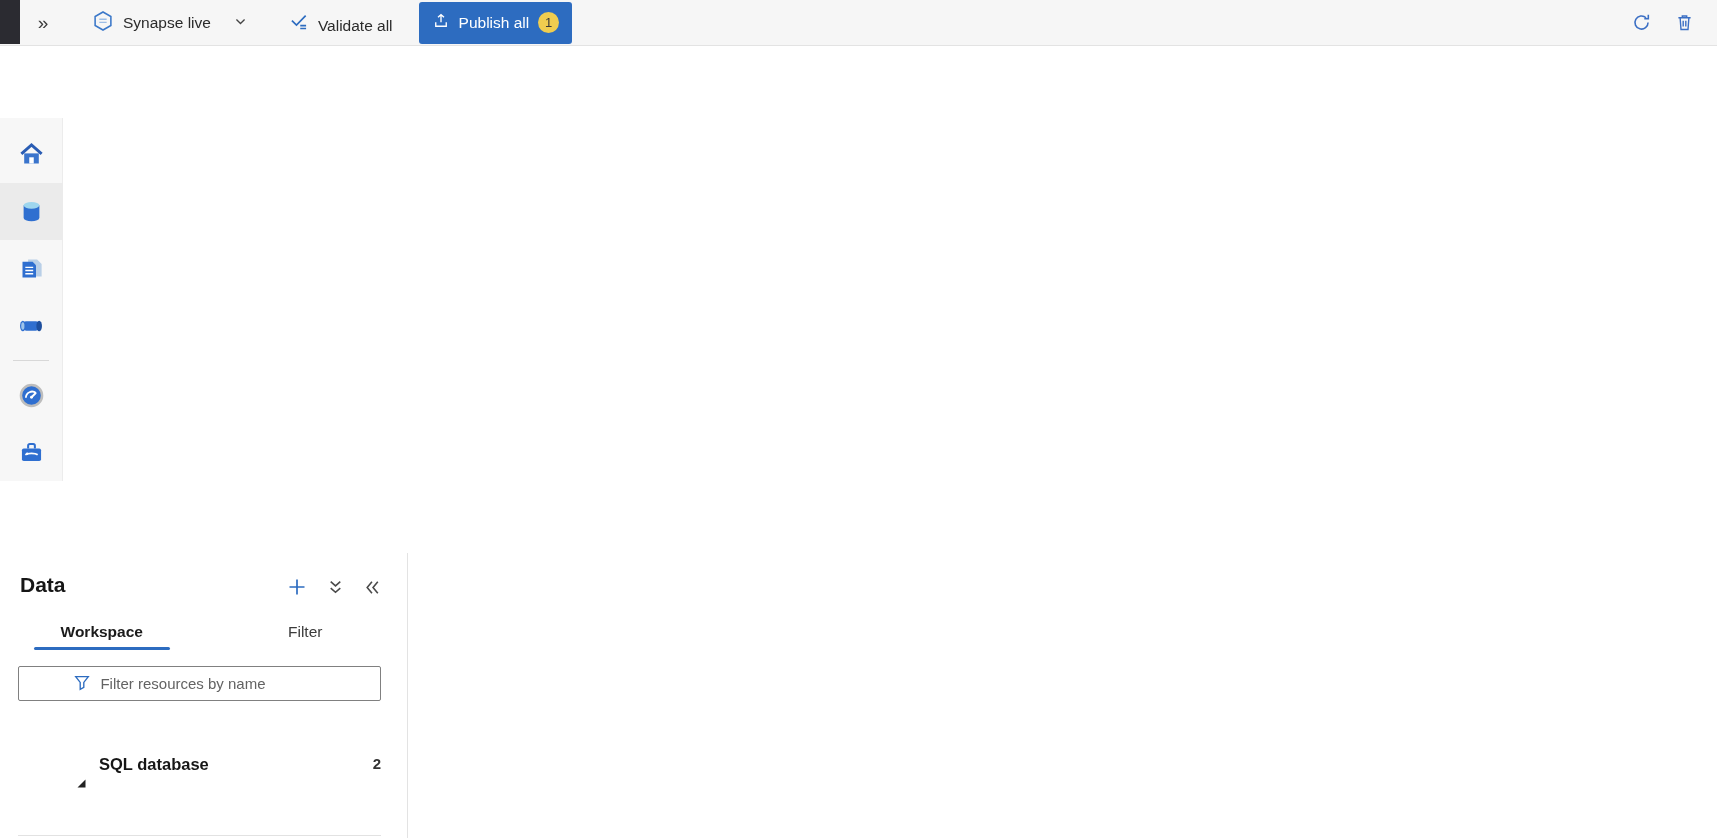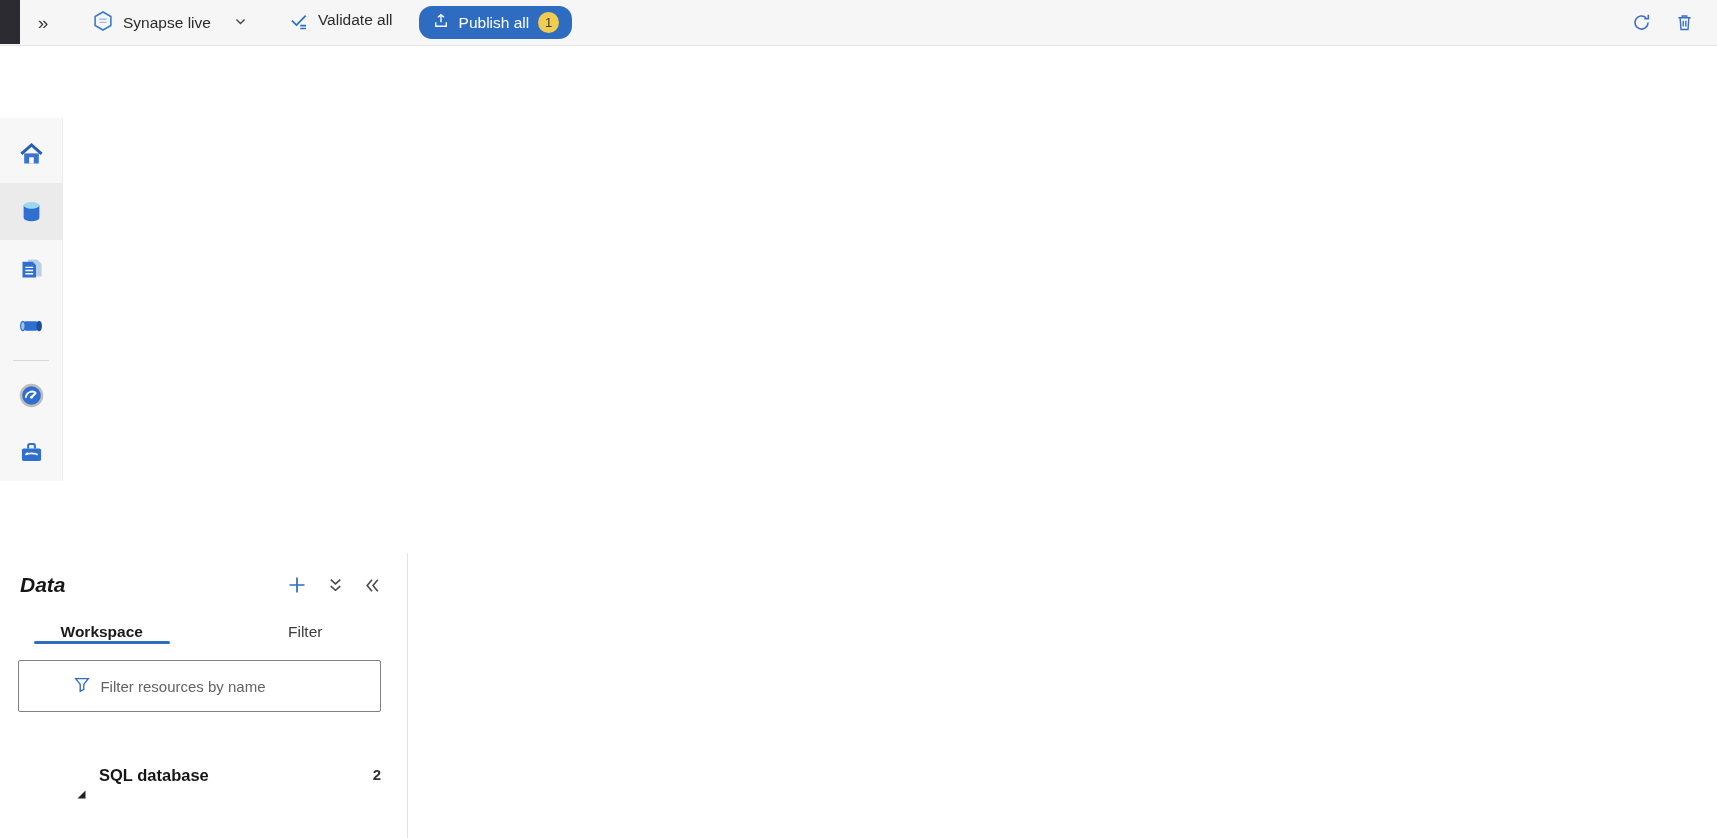--- a/index.html
+++ b/index.html
@@ -8,53 +8,53 @@
   .app { width:1717px; height:838px; display:flex; flex-direction:column; }
 
   
   .topbar { height:46px; background:#f6f6f6; border-bottom:1px solid #e3e3e3;
     display:flex; align-items:center; position:relative; flex:0 0 auto; }
   .corner-block { position:absolute; left:0; top:0; width:20px; height:44px; background:#2b2b31; }
   .rail-collapse { width:34px; margin-left:26px; background:none; border:none; font-size:19px;
     color:#3c3c3c; cursor:pointer; }
   .mode { display:flex; align-items:center; gap:9px; margin-left:32px; font-size:15.5px; color:#2b2b2b;text-align:center; }
   .mode .chev { margin-left:14px; }
-  .tb-btn { display:flex; align-items:flex-start; gap:9px; background:none; border:none;
+  .tb-btn { display:flex; align-items:flex-end; gap:9px; background:none; border:none;
     font-size:15.5px; color:#2b2b2b; margin-left:42px; cursor:pointer; }
-  .publish-all { margin-left:26px; height:33px; padding:0 13px; border:none; border-radius:13px;
+  .publish-all { margin-left:26px; height:42px; padding:0 13px; border:none; border-radius:3px;
     background:var(--accent); color:#fff; font-size:15.5px; display:flex; align-items:center; gap:9px; cursor:pointer; }
   .badge { width:21px; height:21px; border-radius:50%; background:var(--badge); color:#3a3a3a;
     font-size:13px; display:flex; align-items:center; justify-content:center; }
   .topbar-right { margin-left:auto; display:flex; align-items:center; gap:22px; padding-right:22px; }
   .icon-btn { background:none; border:none; cursor:pointer; display:flex; align-items:center; }
 
   
   .content { flex:1; display:flex; min-height:0; }
 
   
   .rail { width:63px; background:#f7f7f7; border-right:1px solid #ececec; display:flex;
     flex-direction:column; align-items:center; padding-top:8px; flex:0 0 auto; }
   .rail-item { width:63px; height:57px; display:flex; align-items:center; justify-content:center;
     background:none; border:none; cursor:pointer; }
   .rail-item.selected { background:#ebebeb; }
   .rail-div { width:36px; border-top:1px solid #d8d8d8; margin:6px 0; }
 
   
   .data-panel { width:408px; background:#fff; border-right:1px solid #e3e3e3; flex:0 0 auto;
     display:flex; flex-direction:column; }
-  .dp-head { display:flex; align-items:center; padding:20px 26px 6px 20px;font-style:italic; }
+  .dp-head { display:flex; align-items:flex-end; padding:20px 26px 6px 20px; }
   .dp-title { font-size:21px; font-weight:700; color:#161616; }
   .dp-icons { margin-left:auto; display:flex; align-items:center; gap:20px; }
   .dp-tabs { display:flex; margin-top:10px; }
-  .dp-tab { flex:1; font-size:15.5px; color:#3b3b3b; padding:10px 0 3px;
+  .dp-tab { flex:1; font-size:15.5px; color:#3b3b3b; padding:10px 0 9px;
     position:relative; background:none; border:none; cursor:pointer; }
   .dp-tab.active { font-weight:600; color:#1b1b1b; }
   .dp-tab.active::after { content:""; position:absolute; left:34px; right:34px; bottom:0;
     height:3px; background:var(--accent); border-radius:2px; }
-  .filter-box { margin:16px 26px 6px 18px; height:52px; border:1px solid #808080; border-radius:2px;
+  .filter-box { margin:16px 26px 6px 18px; height:35px; border:1px solid #808080; border-radius:2px;
     display:flex; align-items:center; padding:0 10px; gap:9px; background:#fff; }
   .filter-box input { border:none; outline:none; flex:1; font-size:15px; color:#333;
     font-family:inherit; background:transparent; }
   .filter-box input::placeholder { color:#636363; }
   .tree { margin-top:12px; overflow:hidden; }
   .tree-section { display:flex; align-items:flex-start; height:42px; padding:0 26px 0 20px;
     font-size:16.5px; font-weight:600; color:#161616; cursor:pointer; }
   .tree-section .count { margin-left:auto; font-weight:600; font-size:15px; color:#333; }
   .tree-sep { border-top:1px solid #e2e2e2; margin:2px 26px 2px 18px; }
   .content { font-size:16px; color:#000; white-space:pre; display:inline-block; }

